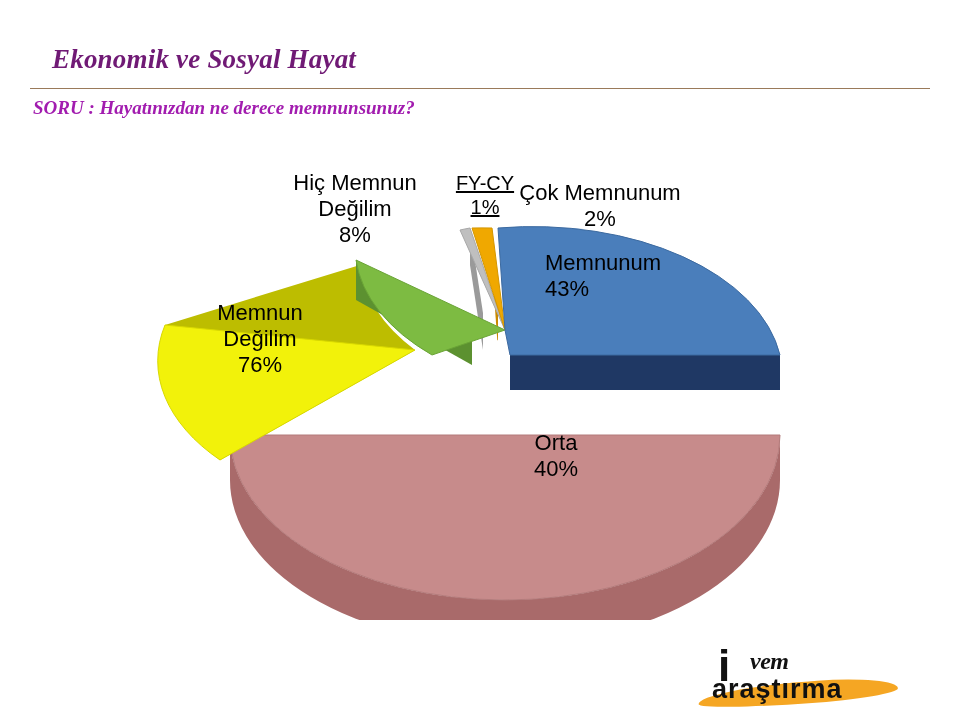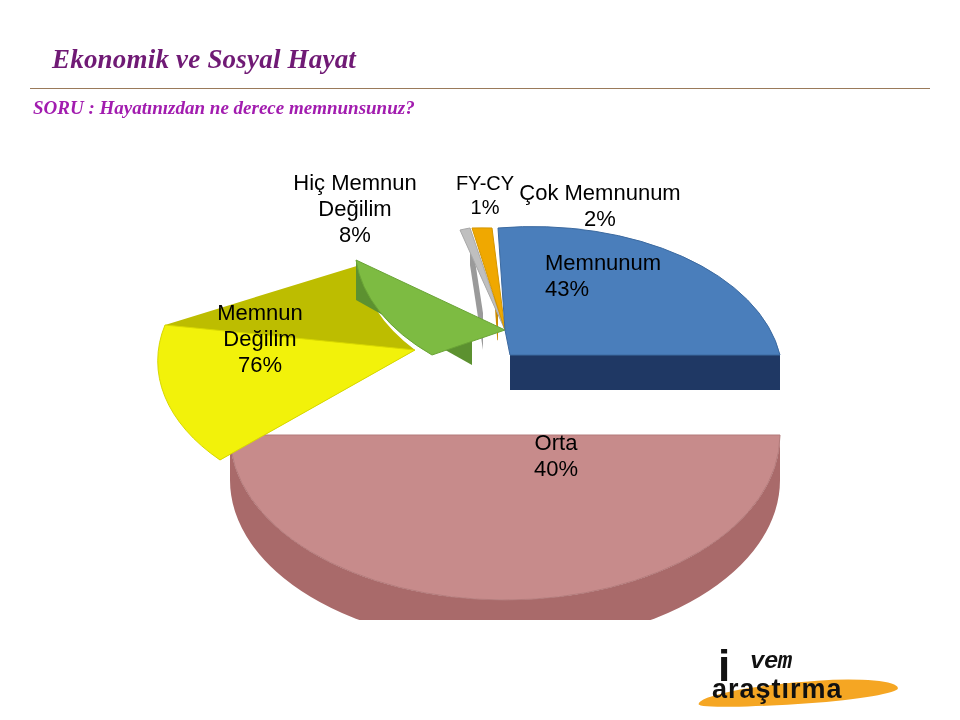--- a/index.html
+++ b/index.html
@@ -76,21 +76,21 @@
     font-size: 22px;
     color: #000000;
     text-align: center;
     line-height: 1.18;
     white-space: pre-line;
   }
   .lbl.small { font-size: 20px; }
 
   
   .lbl-hic   { left: 155px; top: 20px;  width: 160px; }
-  .lbl-fycy  { left: 320px; top: 22px;  width: 90px;  }
+  .lbl-fycy  { left: 320px; top: 22px;  width: 90px; text-decoration: underline;  }
   .lbl-cok   { left: 390px; top: 22px;  width: 180px; margin-top: 8px; }
   .lbl-memnunum { left: 425px; top: 100px; width: 170px; text-align: left; }
   .lbl-memnundegilim { left: 60px; top: 150px; width: 160px; }
   .lbl-orta  { left: 376px; top: 280px; width: 120px; }
 
   
   .logo {
     position: absolute;
     left: 690px;
     top: 648px;
@@ -104,21 +104,21 @@
     width: 200px;
     height: 22px;
     background: #f5a623;
     border-radius: 60% 40% 45% 55% / 70% 60% 40% 30%;
     transform: rotate(-4deg);
   }
   .logo-vem {
     position: absolute;
     left: 60px;
     top: 0px;
-    font-family: Liberation Mono, monospace;
+    font-family: Liberation Serif, serif;
     font-weight: bold;
     font-style: italic;
     font-size: 24px;
     color: #111111;
     letter-spacing: -0.5px;
   }
   .logo-arastirma {
     position: absolute;
     left: 22px;
     top: 26px;

